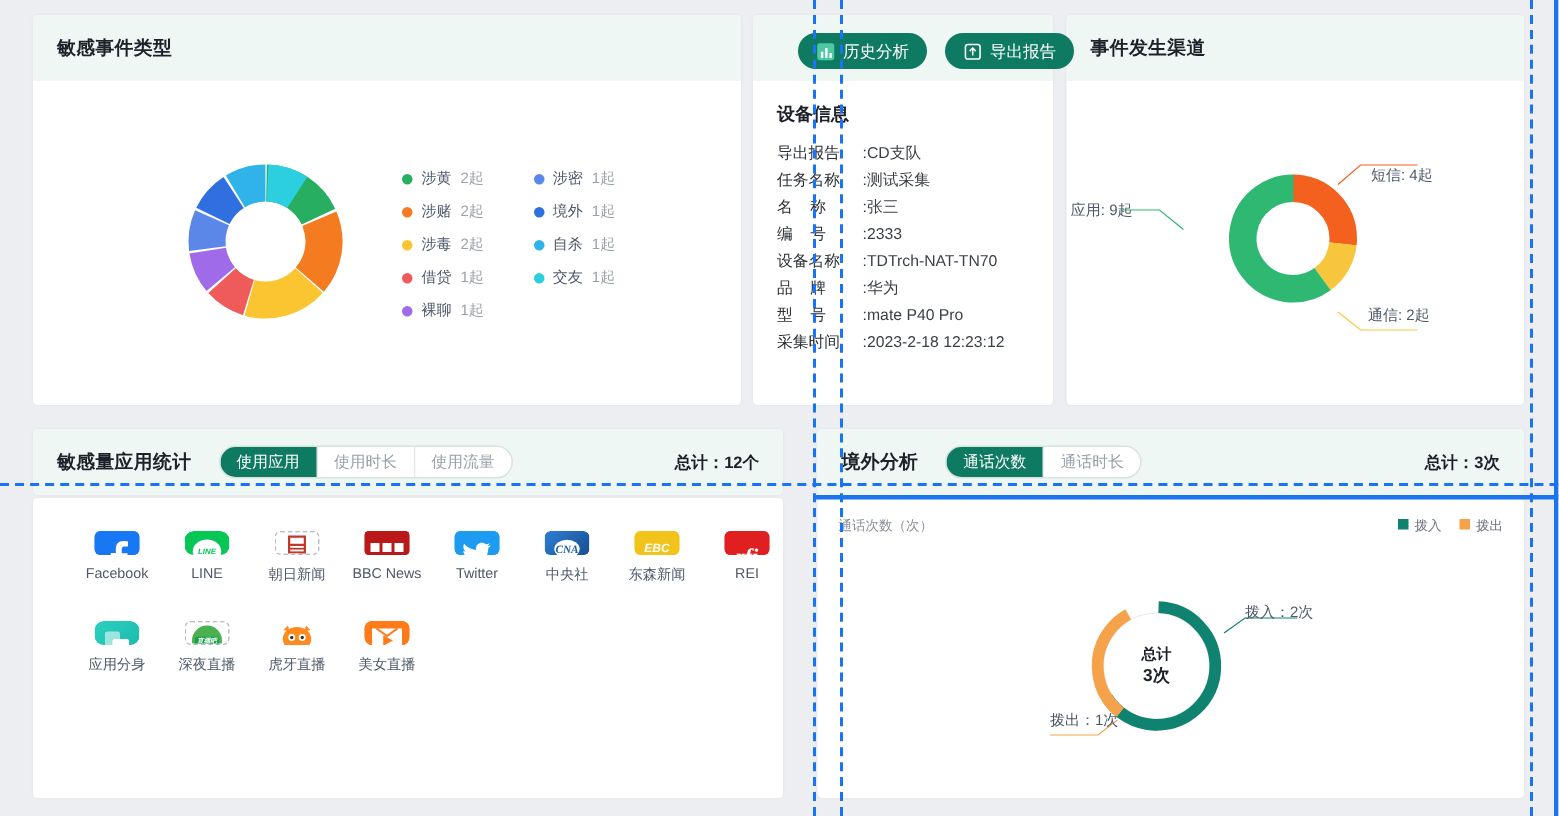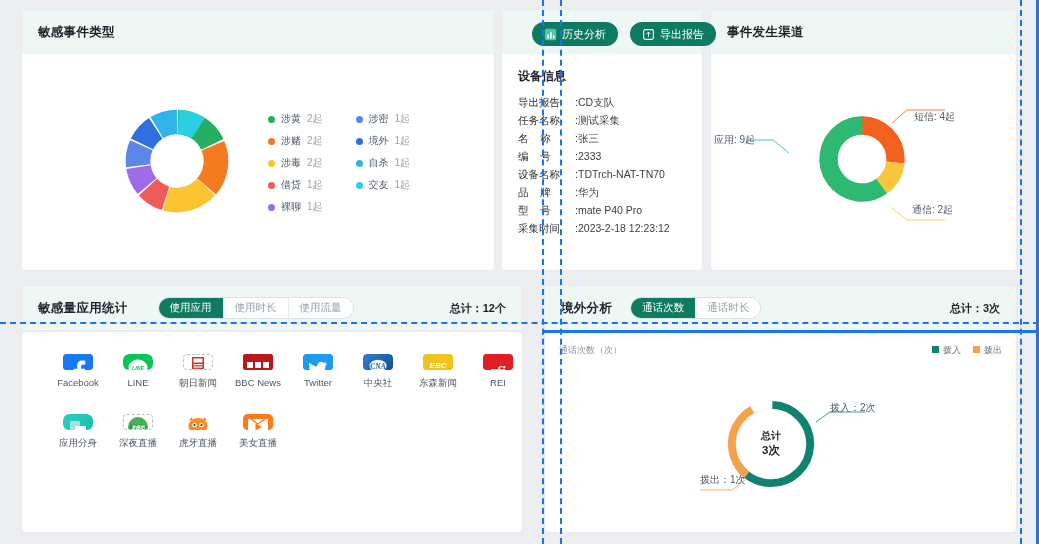--- a/index.html
+++ b/index.html
@@ -239,21 +239,21 @@
   <svg style="position:absolute; left:711px; top:80px;" width="305" height="170">
     <path d="M181 43 L196 30 L234 30" stroke="#f4611f" stroke-width="0.8" fill="none"></path>
     <path d="M181 128 L196 140 L234 140" stroke="#f8c63c" stroke-width="0.8" fill="none"></path>
     <path d="M78 73 L62 60 L36 60" stroke="#2eb872" stroke-width="0.8" fill="none"></path>
   </svg>
   <div class="pielabel" style="left:914px; top:110px;">短信: 4起</div>
   <div class="pielabel" style="left:912px; top:203px;">通信: 2起</div>
   <div class="pielabel" style="left:755px; top:133px; transform:translateX(-100%);">应用: 9起</div>
 
   <div class="card" style="left:22px; top:286px; width:500px; height:44px;">
-    <div class="card-head" style="width:100%;gap:12px;">
+    <div class="card-head" style="width:100%;">
       <span class="card-title">敏感量应用统计</span>
       <div class="tabs" style="margin-left:18px;">
         <div class="tab active">使用应用</div>
         <div class="tab">使用时长</div>
         <div class="tab">使用流量</div>
       </div>
       <span class="total">总计：12个</span>
     </div>
   </div>
 

